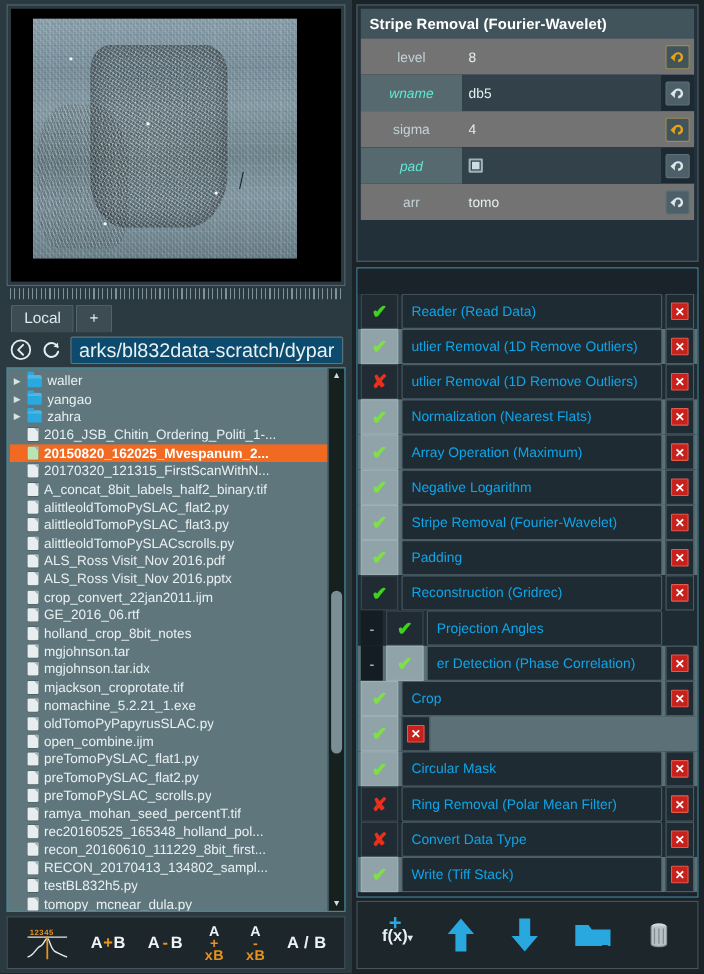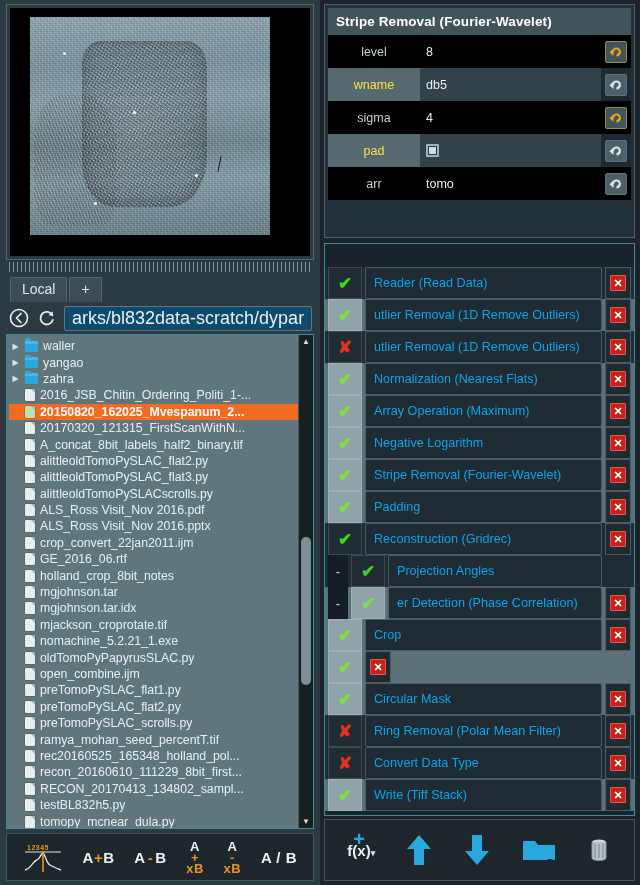--- a/index.html
+++ b/index.html
@@ -188,27 +188,27 @@
   .param-panel {
     border:1px solid #4c6168; background:#22303a;
     flex:none; padding:3px; margin-bottom:2px;
   }
   .param-title {
     background:#41545c; color:#ffffff;
     font-size:13.5px; font-weight:bold;
     padding:6px 8px; letter-spacing:.1px;
   }
   .prow { display:flex; align-items:stretch; height:33px; }
-  .prow.odd  { background:#000000;text-align:right; }
+  .prow.odd  { background:#737373;text-align:right; }
   .prow.even { background:#1e2a33; }
   .pname {
     width:92px; flex:none; display:flex; align-items:center; justify-content:center;
     color:#c3d2d8; font-size:12.5px;
   }
-  .prow.even .pname { background:#56696f; color:#fde047; }
+  .prow.even .pname { background:#56696f; color:#5eead4;font-style:italic; }
   .pval {
     flex:1; display:flex; align-items:center;
     color:#e7eef0; font-size:12.5px; padding-left:6px;
   }
   .prow.even .pval { background:#33424a; }
   .pval.wide { background:#33424a; }
   .chk {
     width:13px;height:13px; border:2px solid #9fb2b9; background:#2a3840;
     display:flex;align-items:center;justify-content:center; border-radius:1px;
   }

